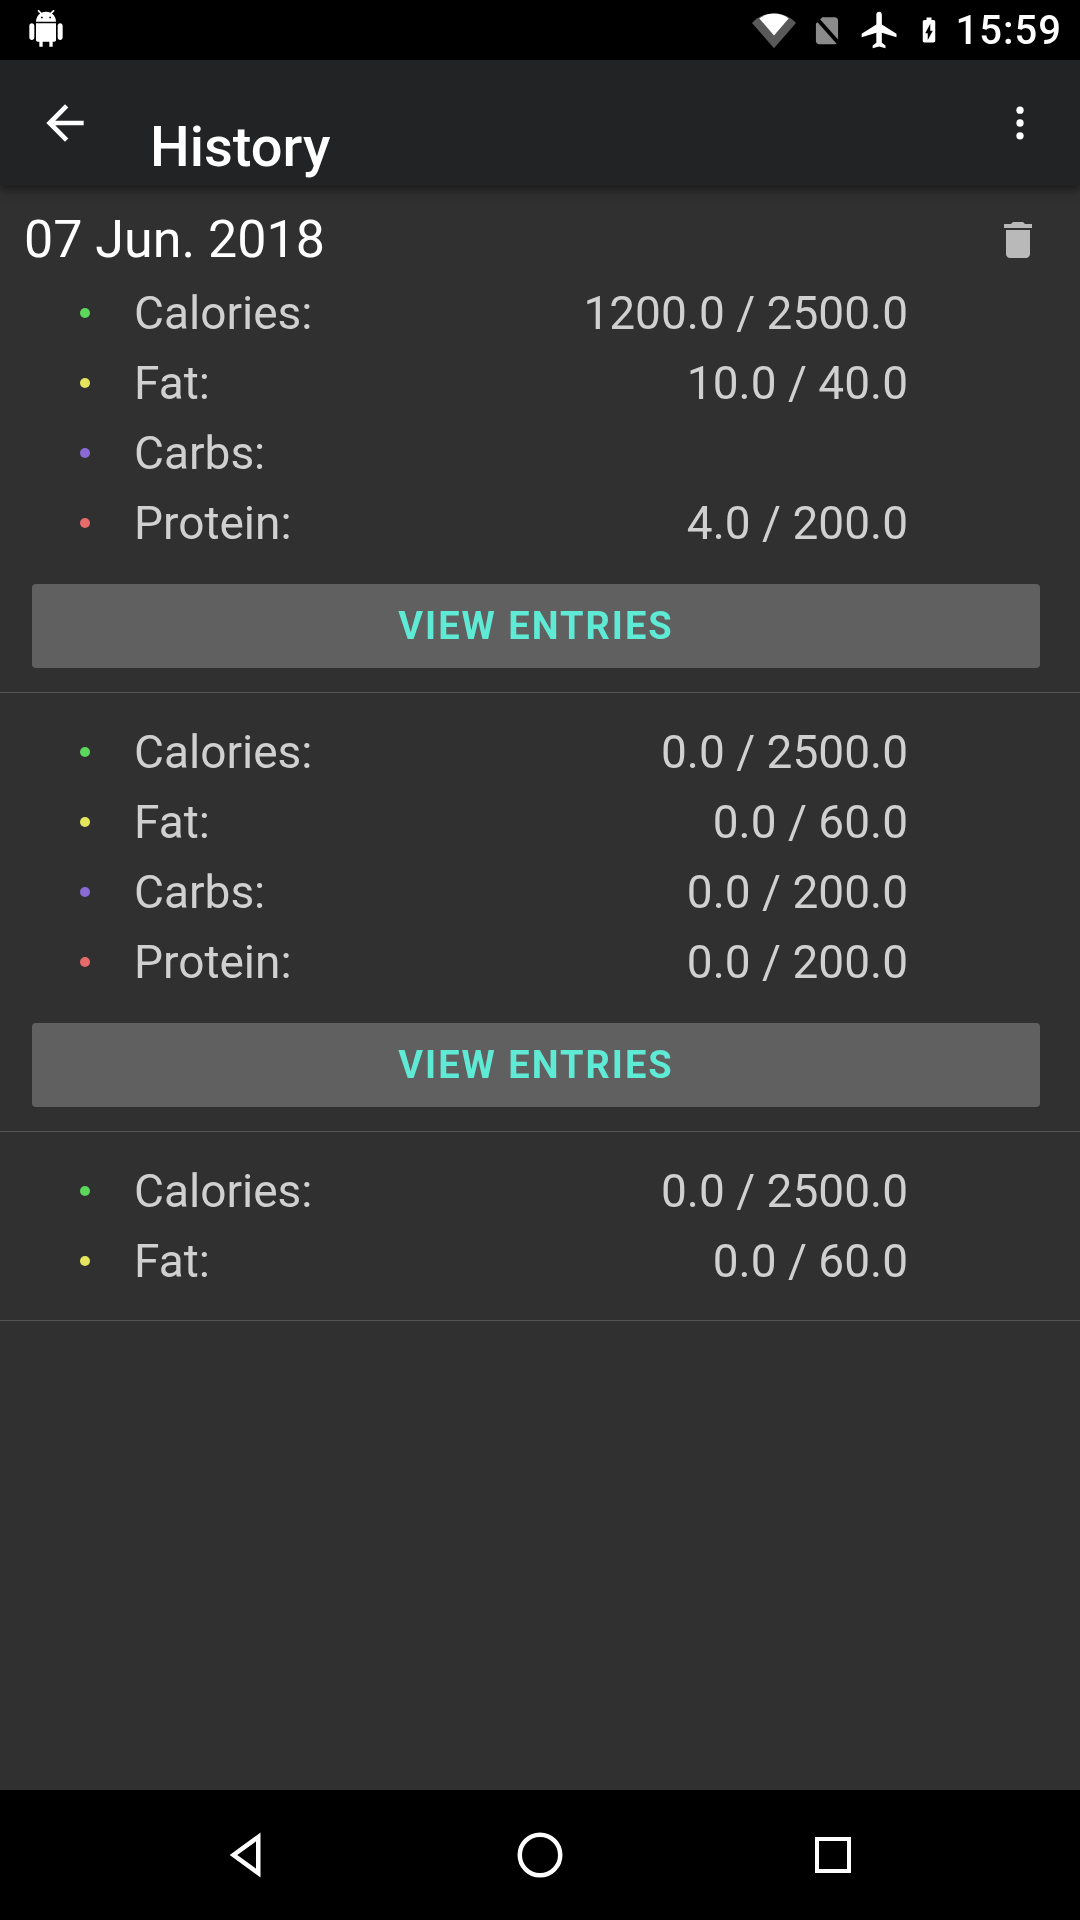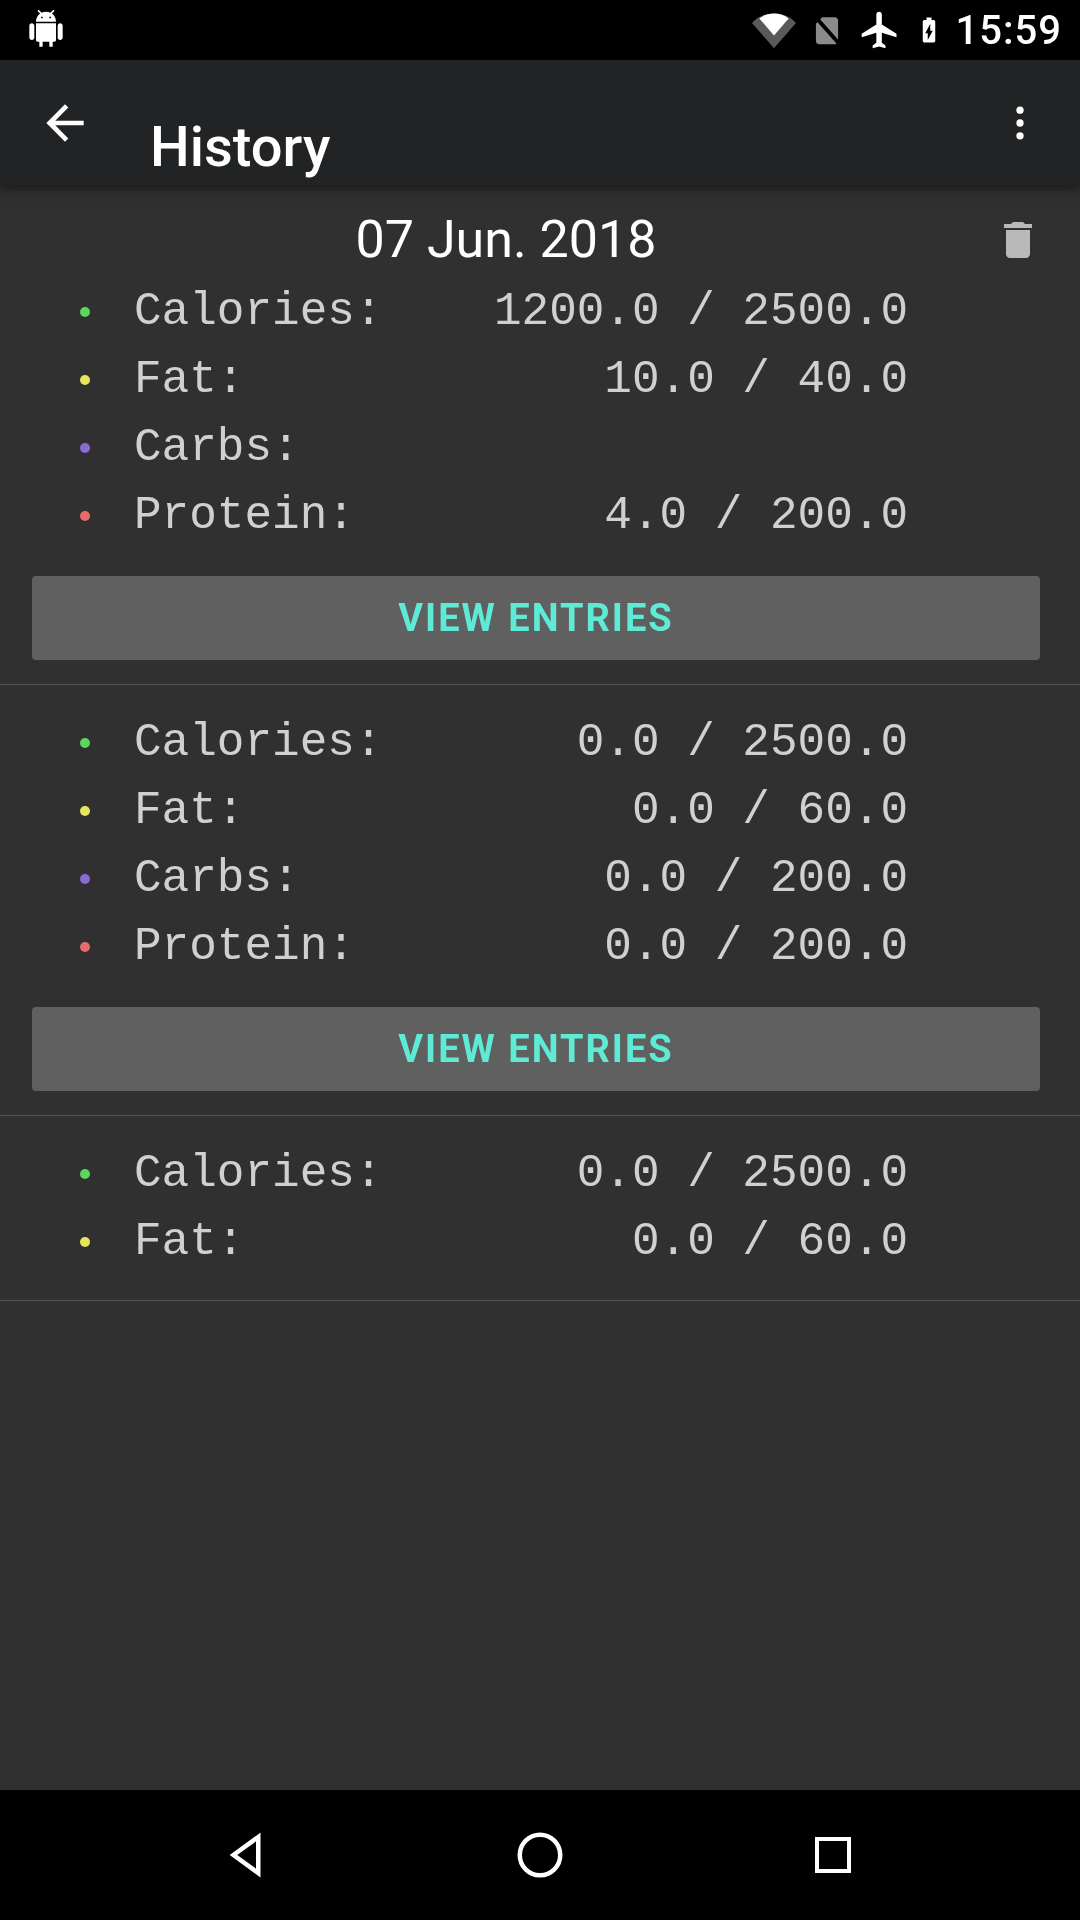--- a/index.html
+++ b/index.html
@@ -46,38 +46,36 @@
       overflow: hidden;
     }
     .card {
       border-bottom: 1px solid #555;
       padding: 24px 32px 24px 24px;
     }
     .card-header {
       display: flex;
       align-items: center;
       margin-bottom: 8px;
-      text-align: center;
     }
     .card-date {
       font-size: 52px;
       font-weight: 400;
       color: #fff;
       flex: 1;
     }
     .card-trash {
       width: 60px; height: 60px;
       display:flex; align-items:center; justify-content:center;
       cursor:pointer;
     }
     .metric-row {
       display: flex;
       align-items: center;
       padding: 8px 0;
-      font-family: Liberation Mono, monospace;
     }
     .metric-bullet {
       width: 10px; height: 10px; border-radius: 50%;
       margin-left: 56px; margin-right: 44px;
     }
     .metric-label {
       font-size: 46px;
       color: #d0d0d0;
       width: 250px;
     }

